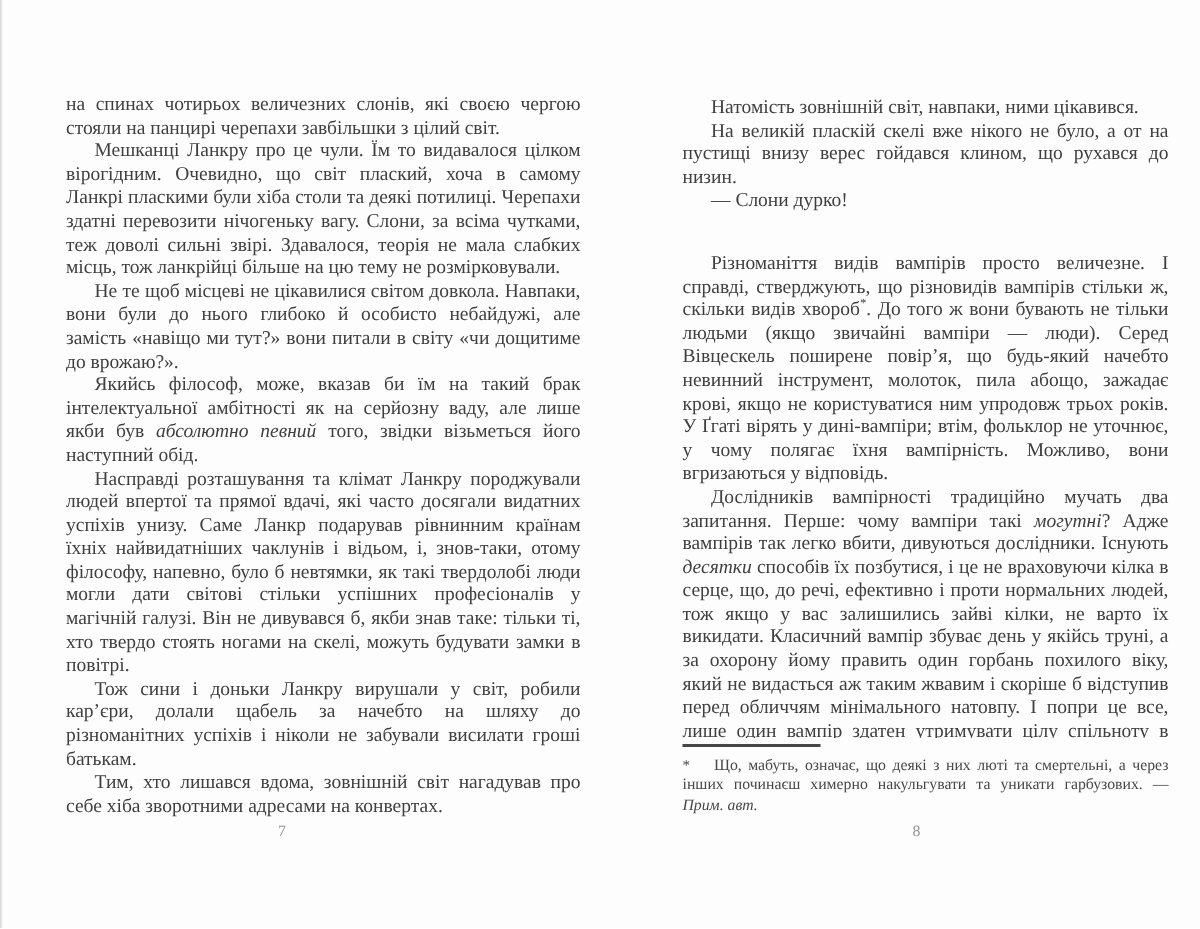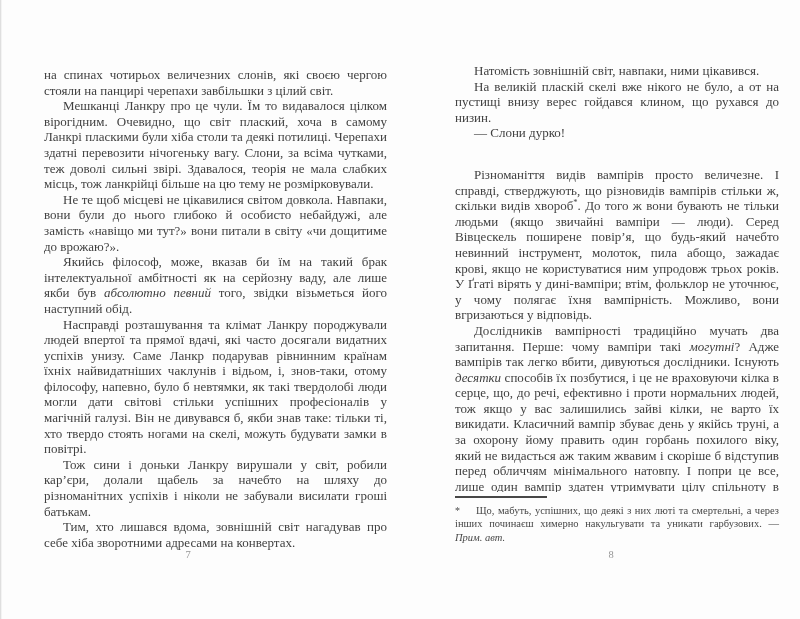--- a/index.html
+++ b/index.html
@@ -23,21 +23,21 @@
     background: linear-gradient(to right, rgba(110,110,110,0.28), rgba(255,255,255,0));
   }
   .text-block {
     position: absolute;
     text-align: justify;
     font-size: 13px;
     line-height: 15.6px;
     hyphens: auto;
     -webkit-hyphens: auto;
   }
-  .tb-left  { left: 44px;  top: 67px; width: 343px; }
+  .tb-left  { left: 44px;  top: 61px; width: 343px; }
   .tb-right { left: 455px; top: 63px; width: 324px; }
   p.para {
     margin: 0;
     text-indent: 19px;
     padding: 0;
   }
   p.para.noindent { text-indent: 0; }
   .it { font-style: italic; }
   sup.seg-sup {
     font-size: 8.5px;
@@ -101,18 +101,18 @@
     <p class="para"><span>Натомість зовнішній світ, навпаки, ними цікавився.</span></p>
     <p class="para"><span>На великій пласкій скелі вже нікого не було, а от на пустищі внизу верес гойдався клином, що рухався до низин.</span></p>
     <p class="para"><span>— Слони дурко!</span></p>
     <div class="scene-break"></div>
     <p class="para"><span>Різноманіття видів вампірів просто величезне. І справді, стверджують, що різновидів вампірів стільки ж, скільки видів хвороб</span><sup class="seg-sup">*</sup><span>. До того ж вони бувають не тільки людьми (якщо звичайні вампіри — люди). Серед Вівцескель поширене повір’я, що будь-який начебто невинний інструмент, молоток, пила абощо, зажадає крові, якщо не користуватися ним упродовж трьох років. У Ґгаті вірять у дині-вампіри; втім, фольклор не уточнює, у чому полягає їхня вампірність. Можливо, вони вгризаються у відповідь.</span></p>
     <p class="para"><span>Дослідників вампірності традиційно мучать два запитання. Перше: чому вампіри такі </span><span class="it">могутні</span><span>? Адже вампірів так легко вбити, дивуються дослідники. Існують </span><span class="it">десятки</span><span> способів їх позбутися, і це не враховуючи кілка в серце, що, до речі, ефективно і проти нормальних людей, тож якщо у вас залишились зайві кілки, не варто їх викидати. Класичний вампір збуває день у якійсь труні, а за охорону йому править один горбань похилого віку, який не видасться аж таким жвавим і скоріше б відступив перед обличчям мінімального натовпу. І попри це все, лише один вампір здатен утримувати цілу спільноту в безнадійній покорі...</span></p>
   </div>
 
   <div class="footnote">
     <div class="fn-rule"></div>
-    <p class="fn-text"><span class="fn-marker">*</span><span><span>Що, мабуть, успішних, що деякі з них люті та смертельні, а через інших починаєш химерно накульгувати та уникати гарбузових. — </span><span class="it">Прим. авт.</span></span></p>
+    <p class="fn-text"><span class="fn-marker">*</span><span><span>Що, мабуть, означає, що деякі з них люті та смертельні, а через інших починаєш химерно накульгувати та уникати гарбузових. — </span><span class="it">Прим. авт.</span></span></p>
   </div>
 
   <div class="pagenum pn-left">7</div>
   <div class="pagenum pn-right">8</div>
 </div>
 
 </body></html>

